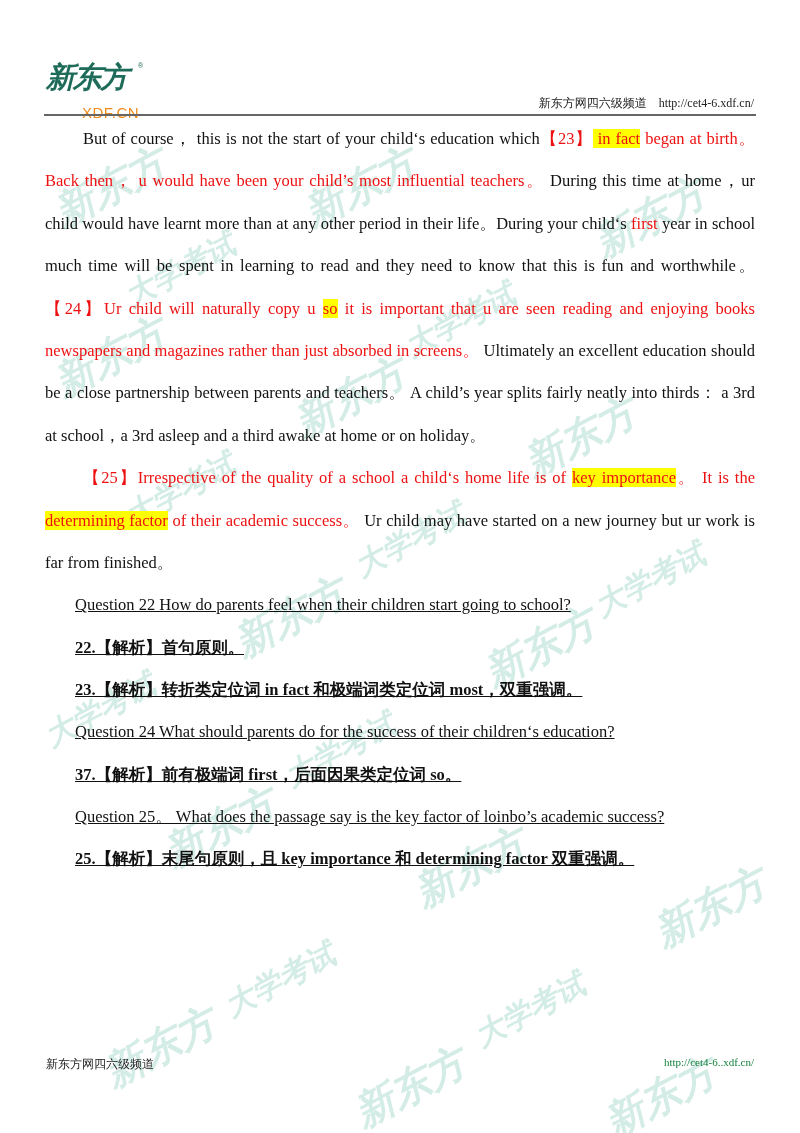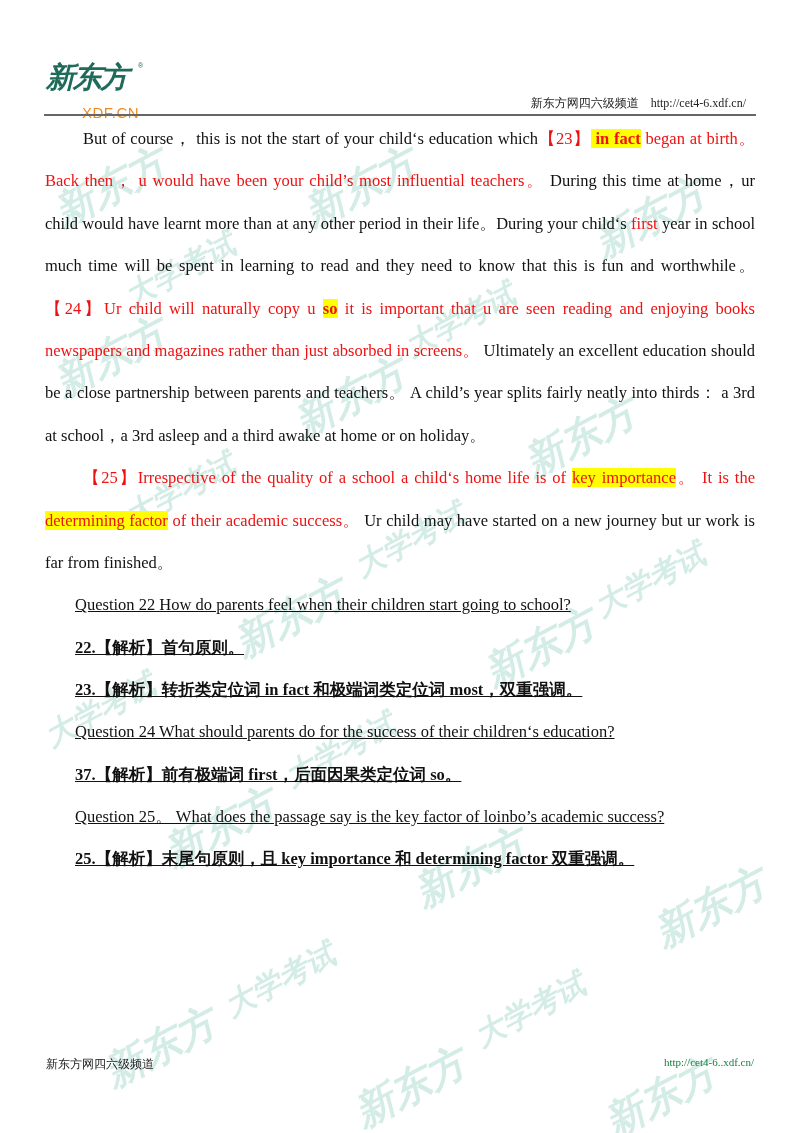--- a/index.html
+++ b/index.html
@@ -1,28 +1,28 @@
 <!DOCTYPE html>
 <html><head>
 <meta charset="utf-8">
 <style>
   html, body { margin: 0; padding: 0; background: #ffffff; }
   body { width: 800px; height: 1133px; position: relative; overflow: hidden; font-family: "Liberation Serif", "DejaVu Serif", serif; color: #111; }
   .logo { position: absolute; left: 46px; top: 62px; width: 100px; height: 44px; }
   .logo-cn { font-family: "DejaVu Sans", sans-serif; font-weight: bold; font-style: italic; font-size: 29px; color: #1e6b5a; letter-spacing: -2px; line-height: 30px; display: block; }
   .logo-en { font-family: "Liberation Sans", sans-serif; font-weight: normal; font-size: 15px; color: #f08a1c; position: absolute; left: 36px; top: 42px; letter-spacing: 0.5px; }
   .logo-reg { position: absolute; left: 92px; top: 0px; font-size: 7px; color: #1e6b5a; font-family: "Liberation Sans", sans-serif; }
-  .header-right { position: absolute; right: 54px; top: 95px; font-size: 12px; color: #222; }
+  .header-right { position: absolute; right: 46px; top: 95px; font-size: 12px; color: #222; }
   .header-rule { position: absolute; left: 44px; right: 44px; top: 114px; height: 2px; background: #666; }
   .content { position: absolute; left: 45px; top: 118px; width: 710px; }
   .para { font-size: 16.5px; line-height: 42.4px; text-align: justify; margin: 0; }
   .indent { text-indent: 38px; }
   .red { color: #ee1111; }
   .hl { background: #ffff00; }
-  .b { font-weight: bold; }
+  .b { font-weight: normal; }
   .q { font-size: 16.5px; line-height: 42.3px; margin: 0; padding-left: 30px; text-decoration: underline; }
   .ans { font-weight: bold; }
   .footer-left { position: absolute; left: 46px; top: 1056px; font-size: 12px; color: #222; }
   .footer-right { position: absolute; right: 46px; top: 1056px; font-size: 11px; color: #15803d; }
   .wm { position: absolute; font-family: "DejaVu Sans", sans-serif; font-weight: bold; font-style: italic; color: rgba(60,170,140,0.22); transform: rotate(-28deg); pointer-events: none; white-space: nowrap; }
   .wm.big { font-size: 40px; }
   .wm.mid { font-size: 30px; }
 </style>
 </head>
 <body>

